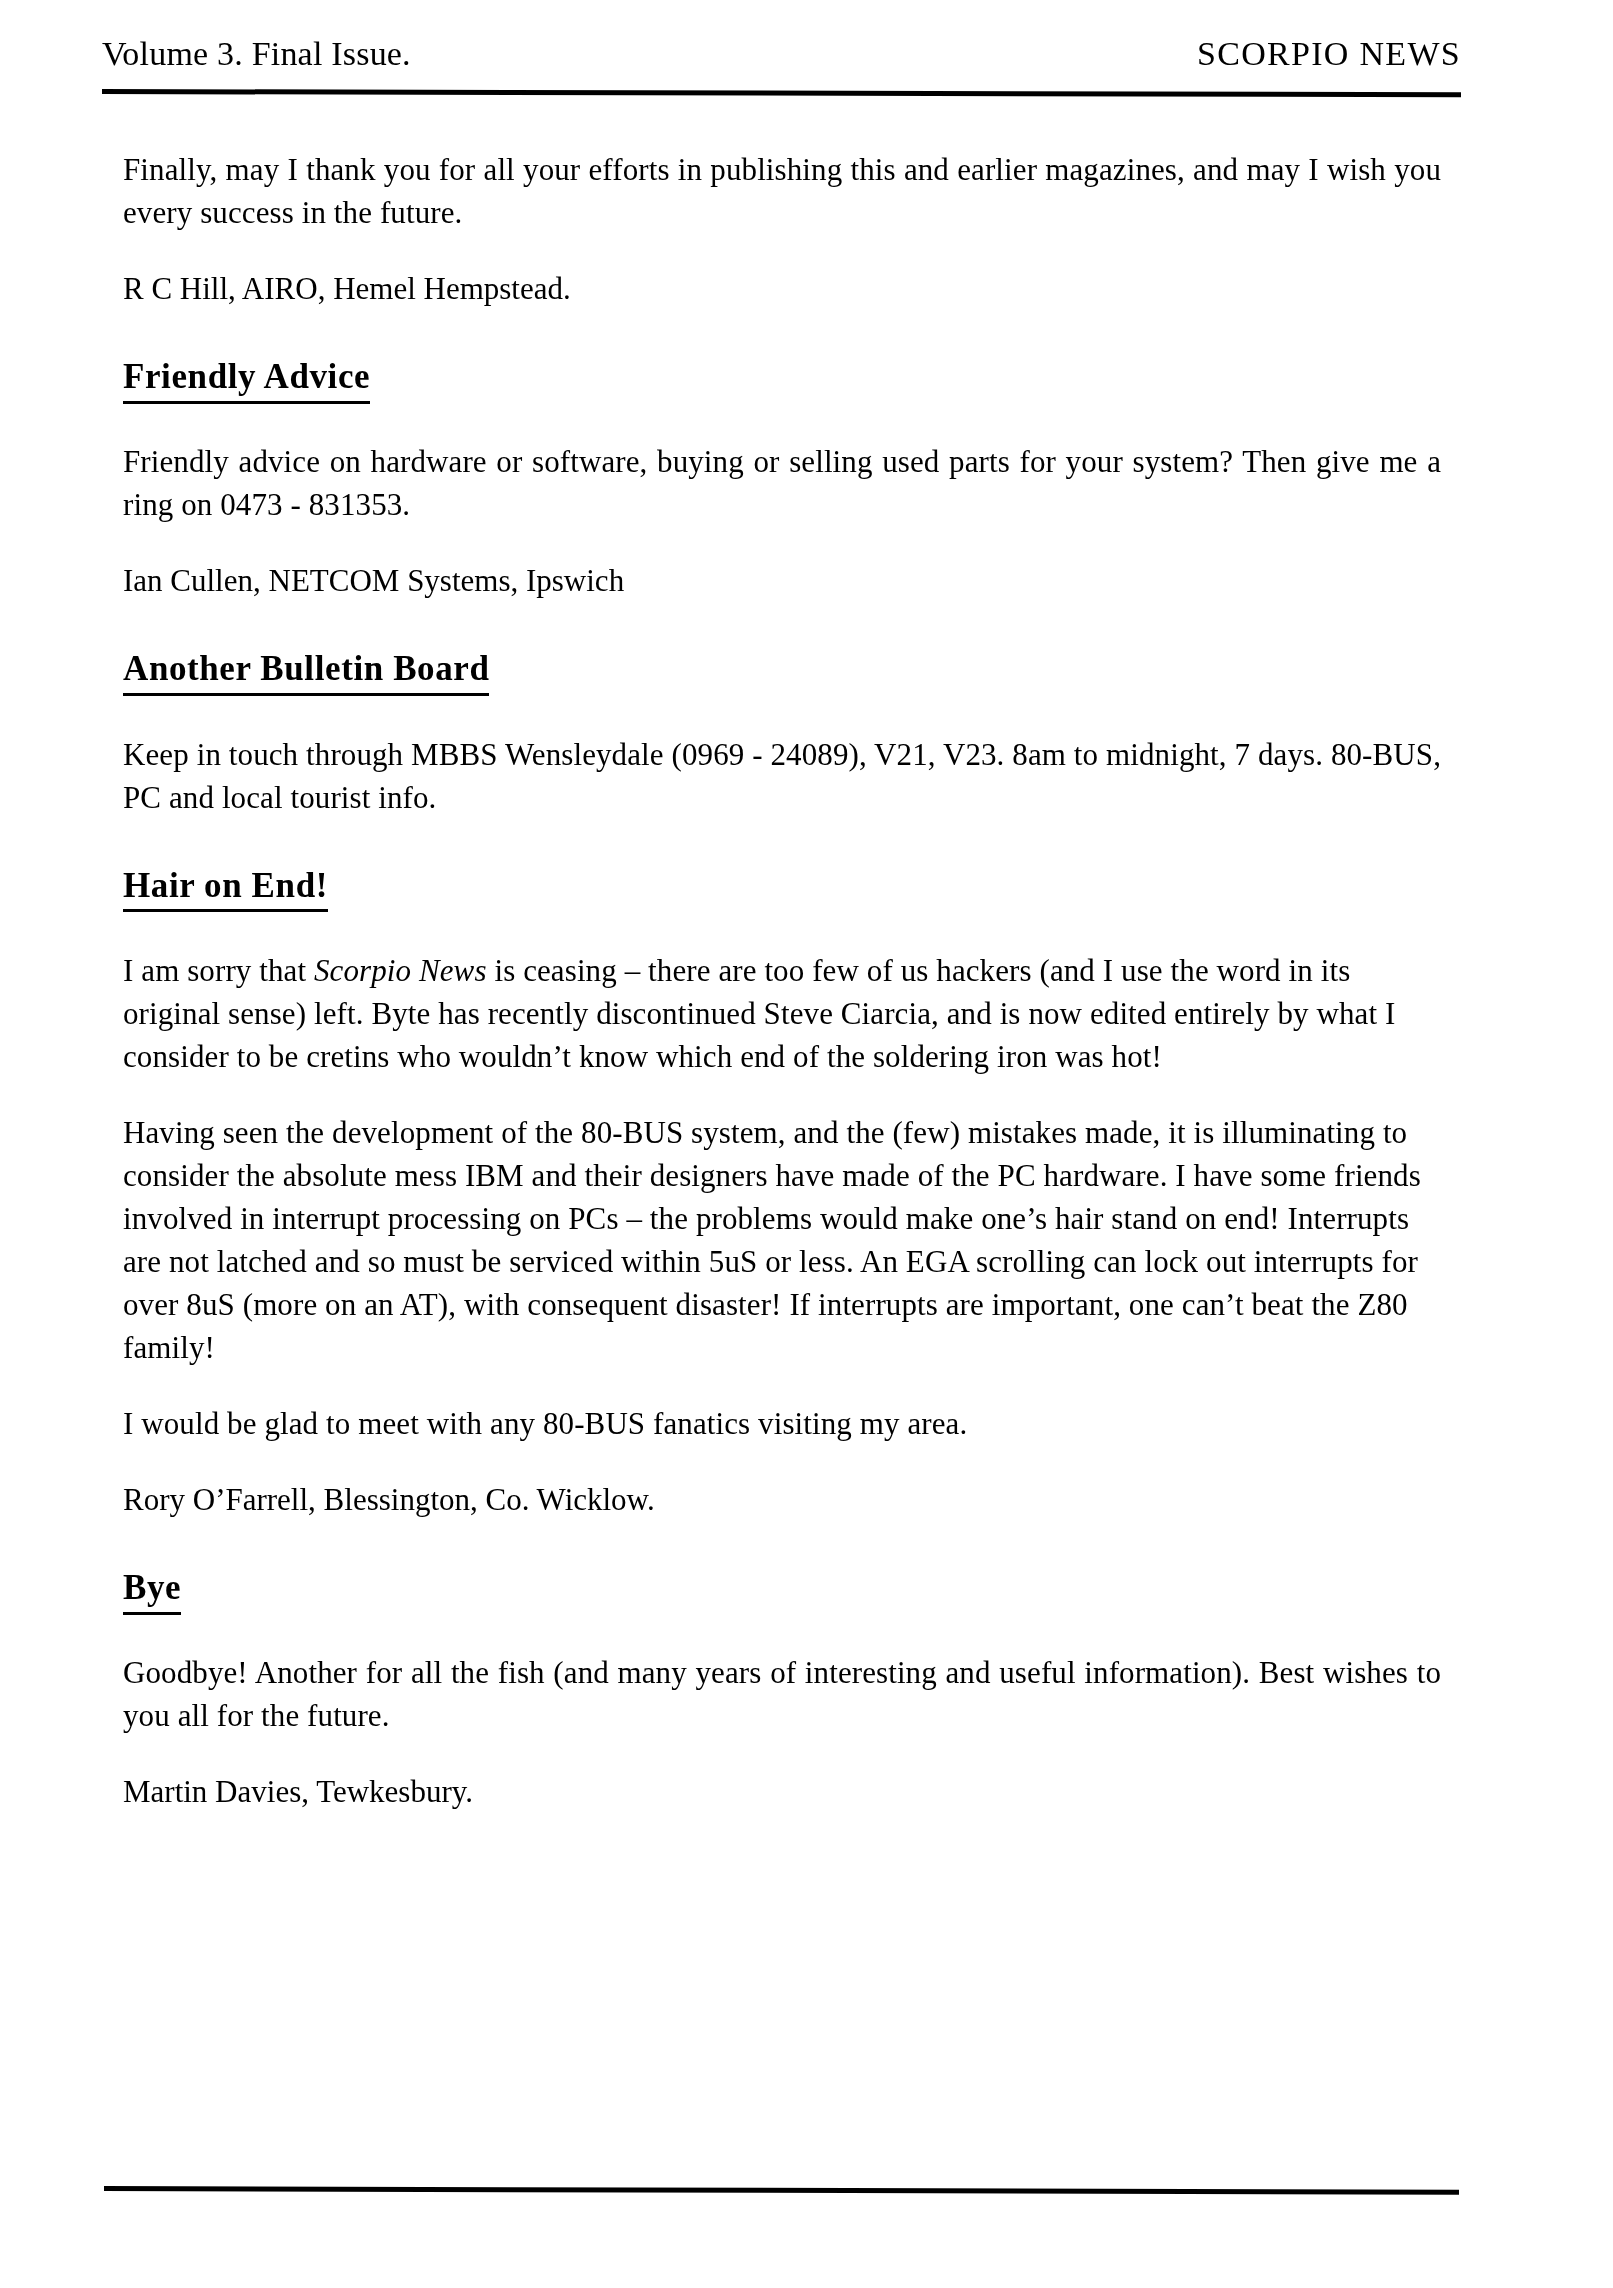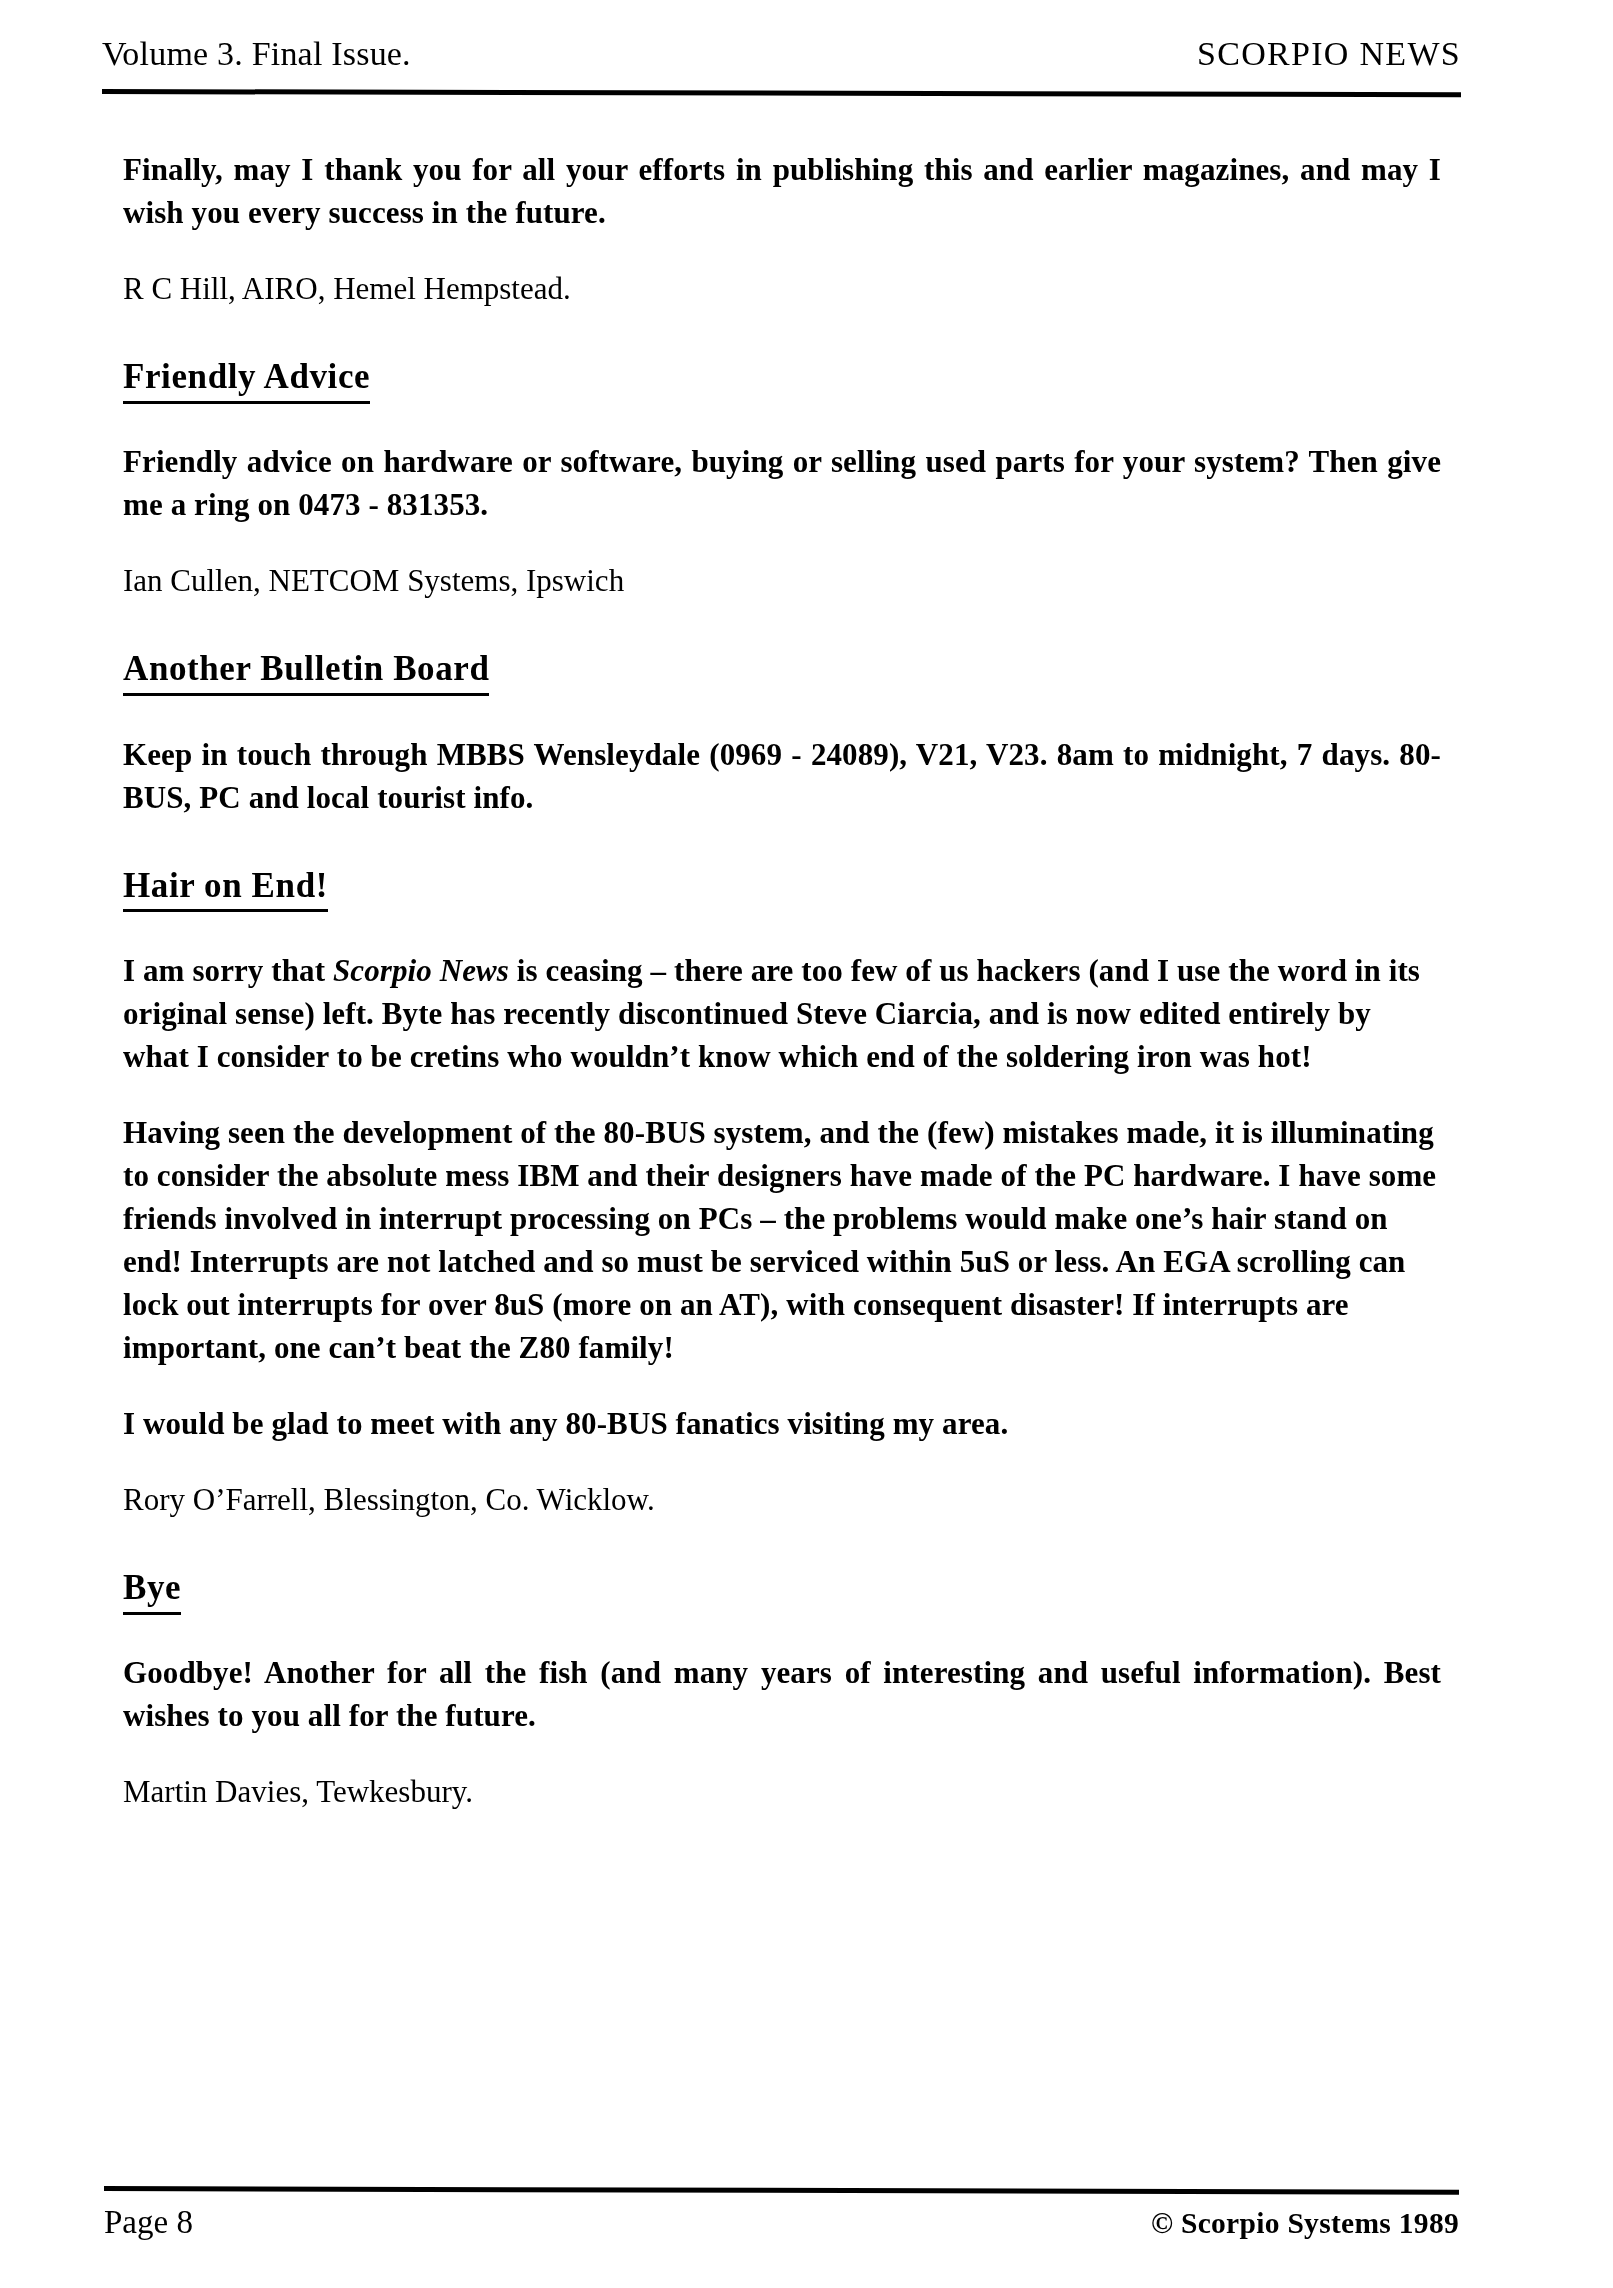--- a/index.html
+++ b/index.html
@@ -60,21 +60,20 @@
     width: 1318px;
   }
 
   p.body {
     margin: 0 0 33px 0;
     font-size: 31px;
     line-height: 43px;
     text-align: justify;
     text-justify: inter-word;
     letter-spacing: 0.1px;
-    font-weight: bold;
   }
   p.body.ragged {
     text-align: left;
   }
   p.sig {
     margin: 0 0 33px 0;
     font-size: 31px;
     line-height: 43px;
     text-align: left;
   }
@@ -181,19 +180,15 @@
     <div class="section-wrap">
       <h2 class="section">Bye</h2>
     </div>
     <p class="body">Goodbye! Another for all the fish (and many years of interesting and useful information). Best wishes to you all for the future.</p>
     <p class="sig">Martin Davies, Tewkesbury.</p>
 
 
   </div>
 
   <div class="foot-rule"></div>
-  <div class="footer">
-    <div class="page-num">Page 8</div>
-    <div class="copyright">© Scorpio Systems 1989</div>
-  </div>
 
 </div>
 
 
 </body></html>

